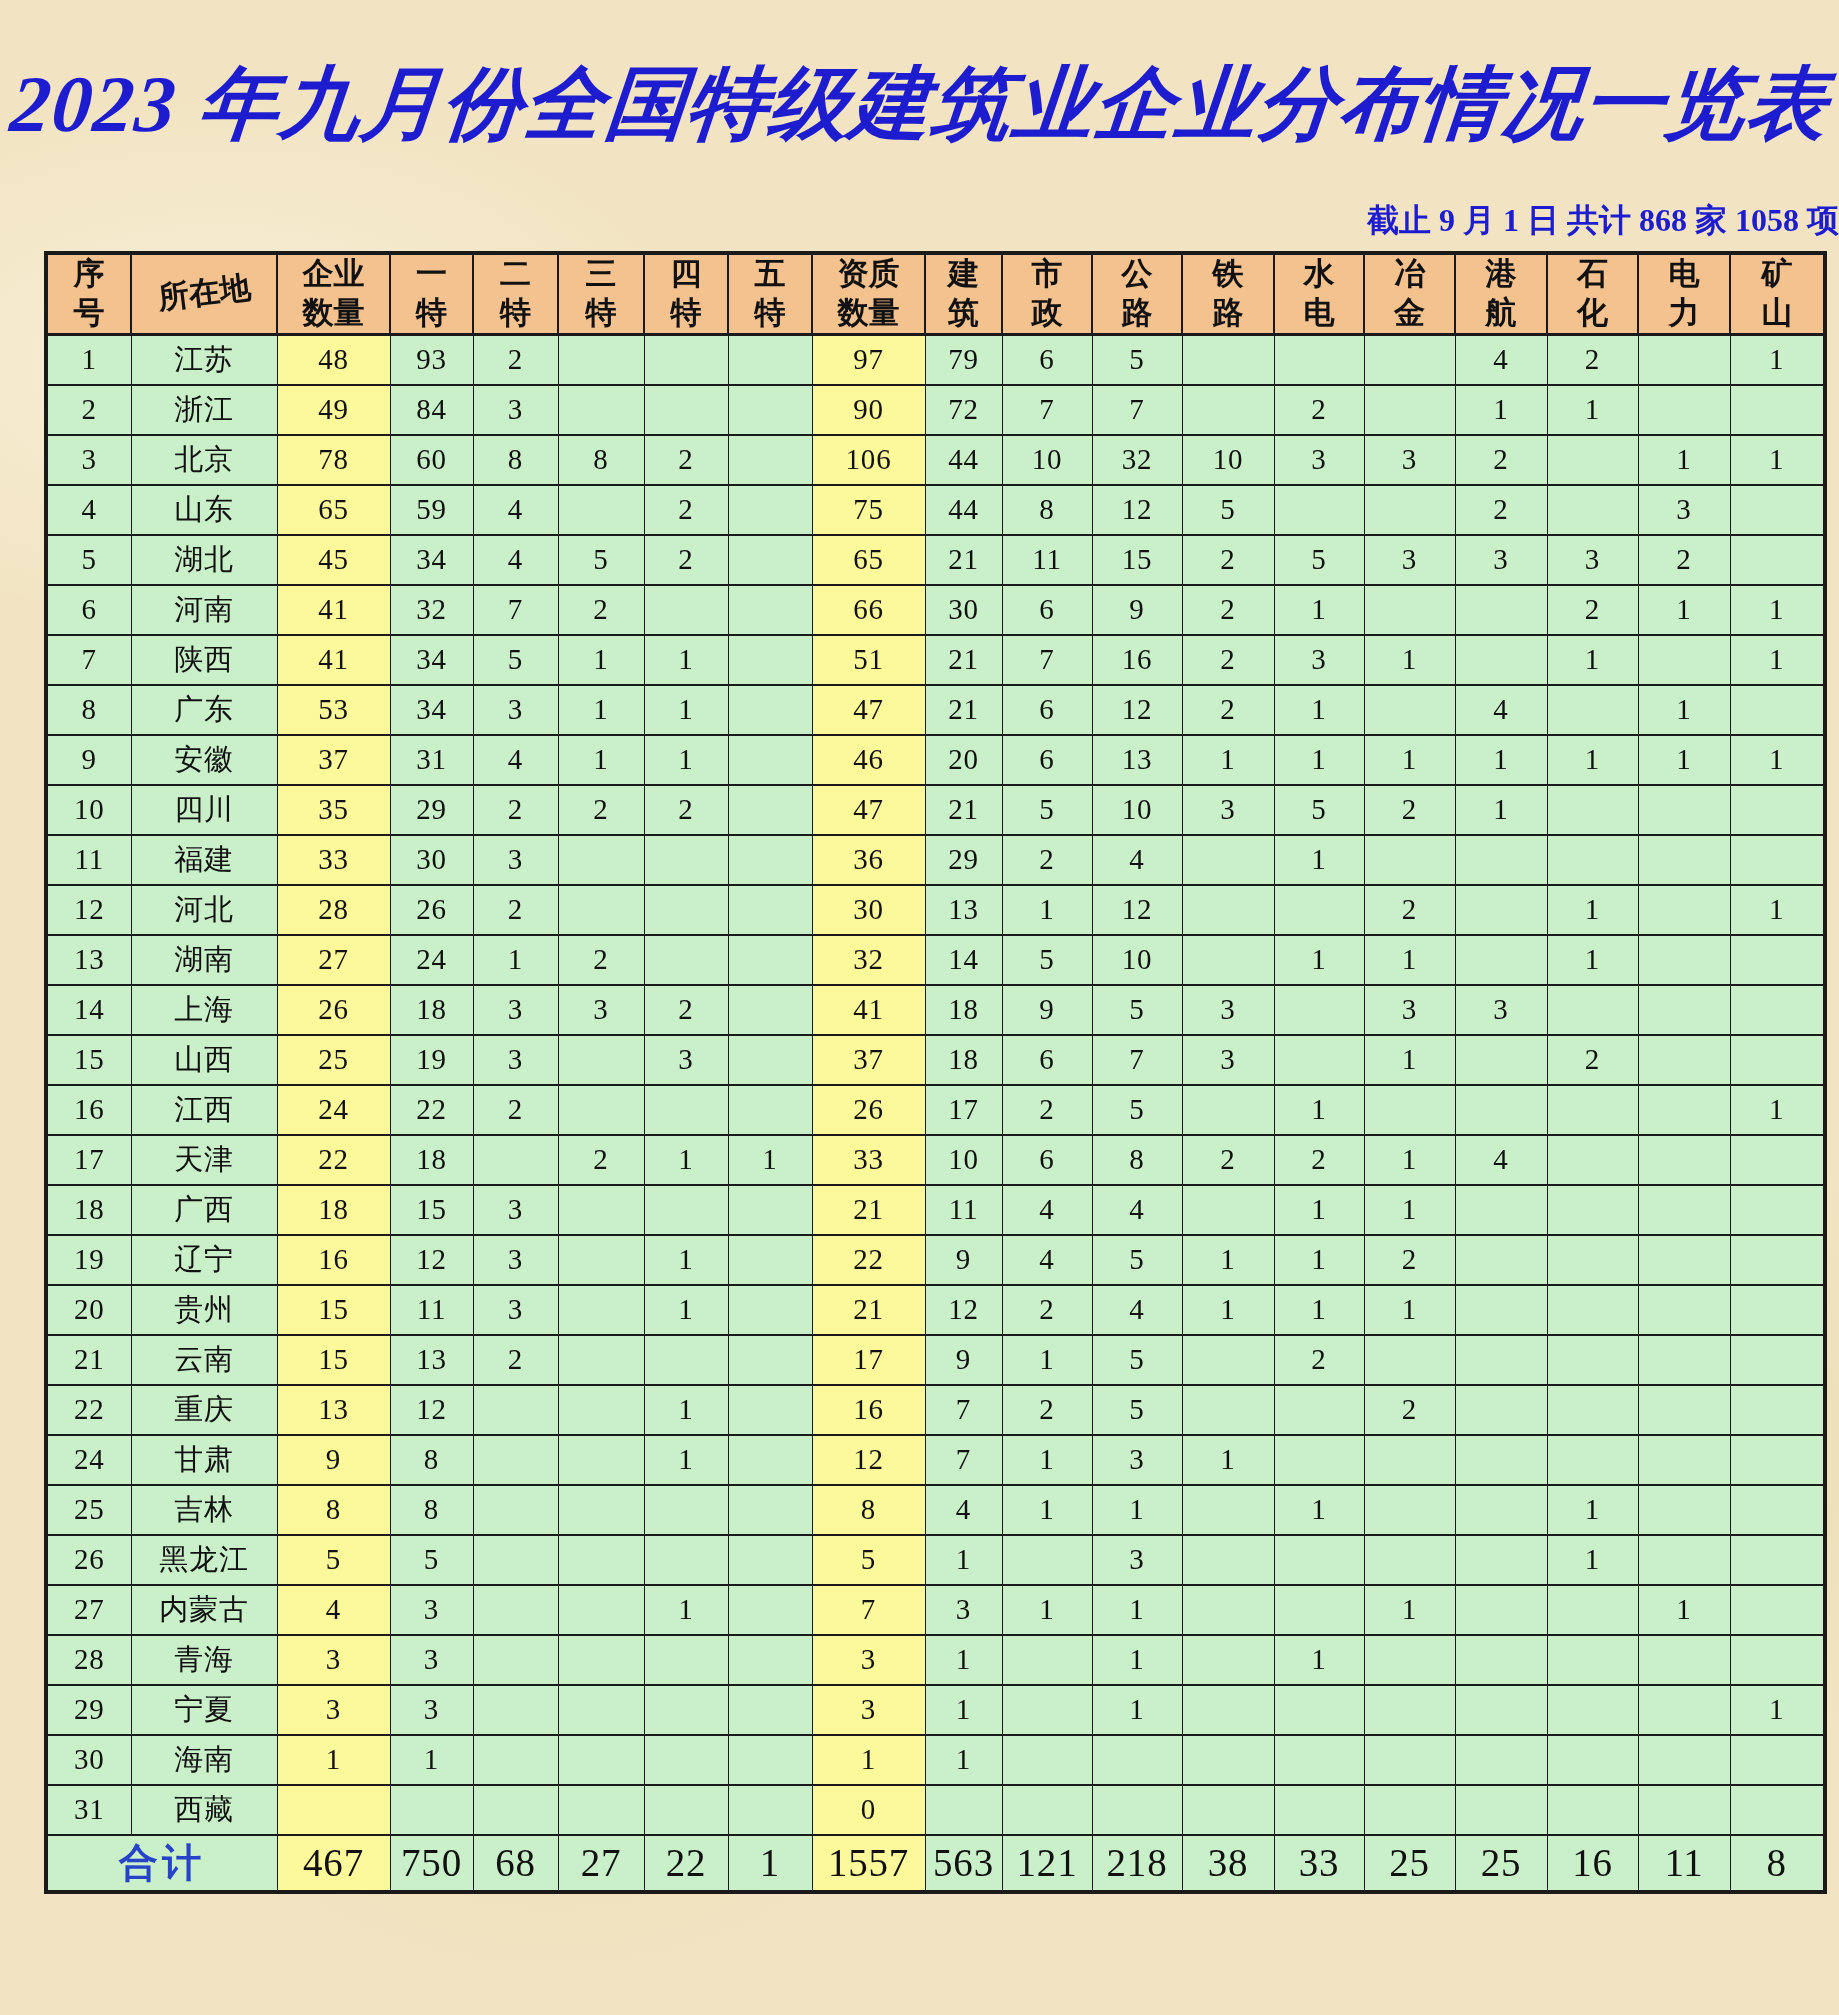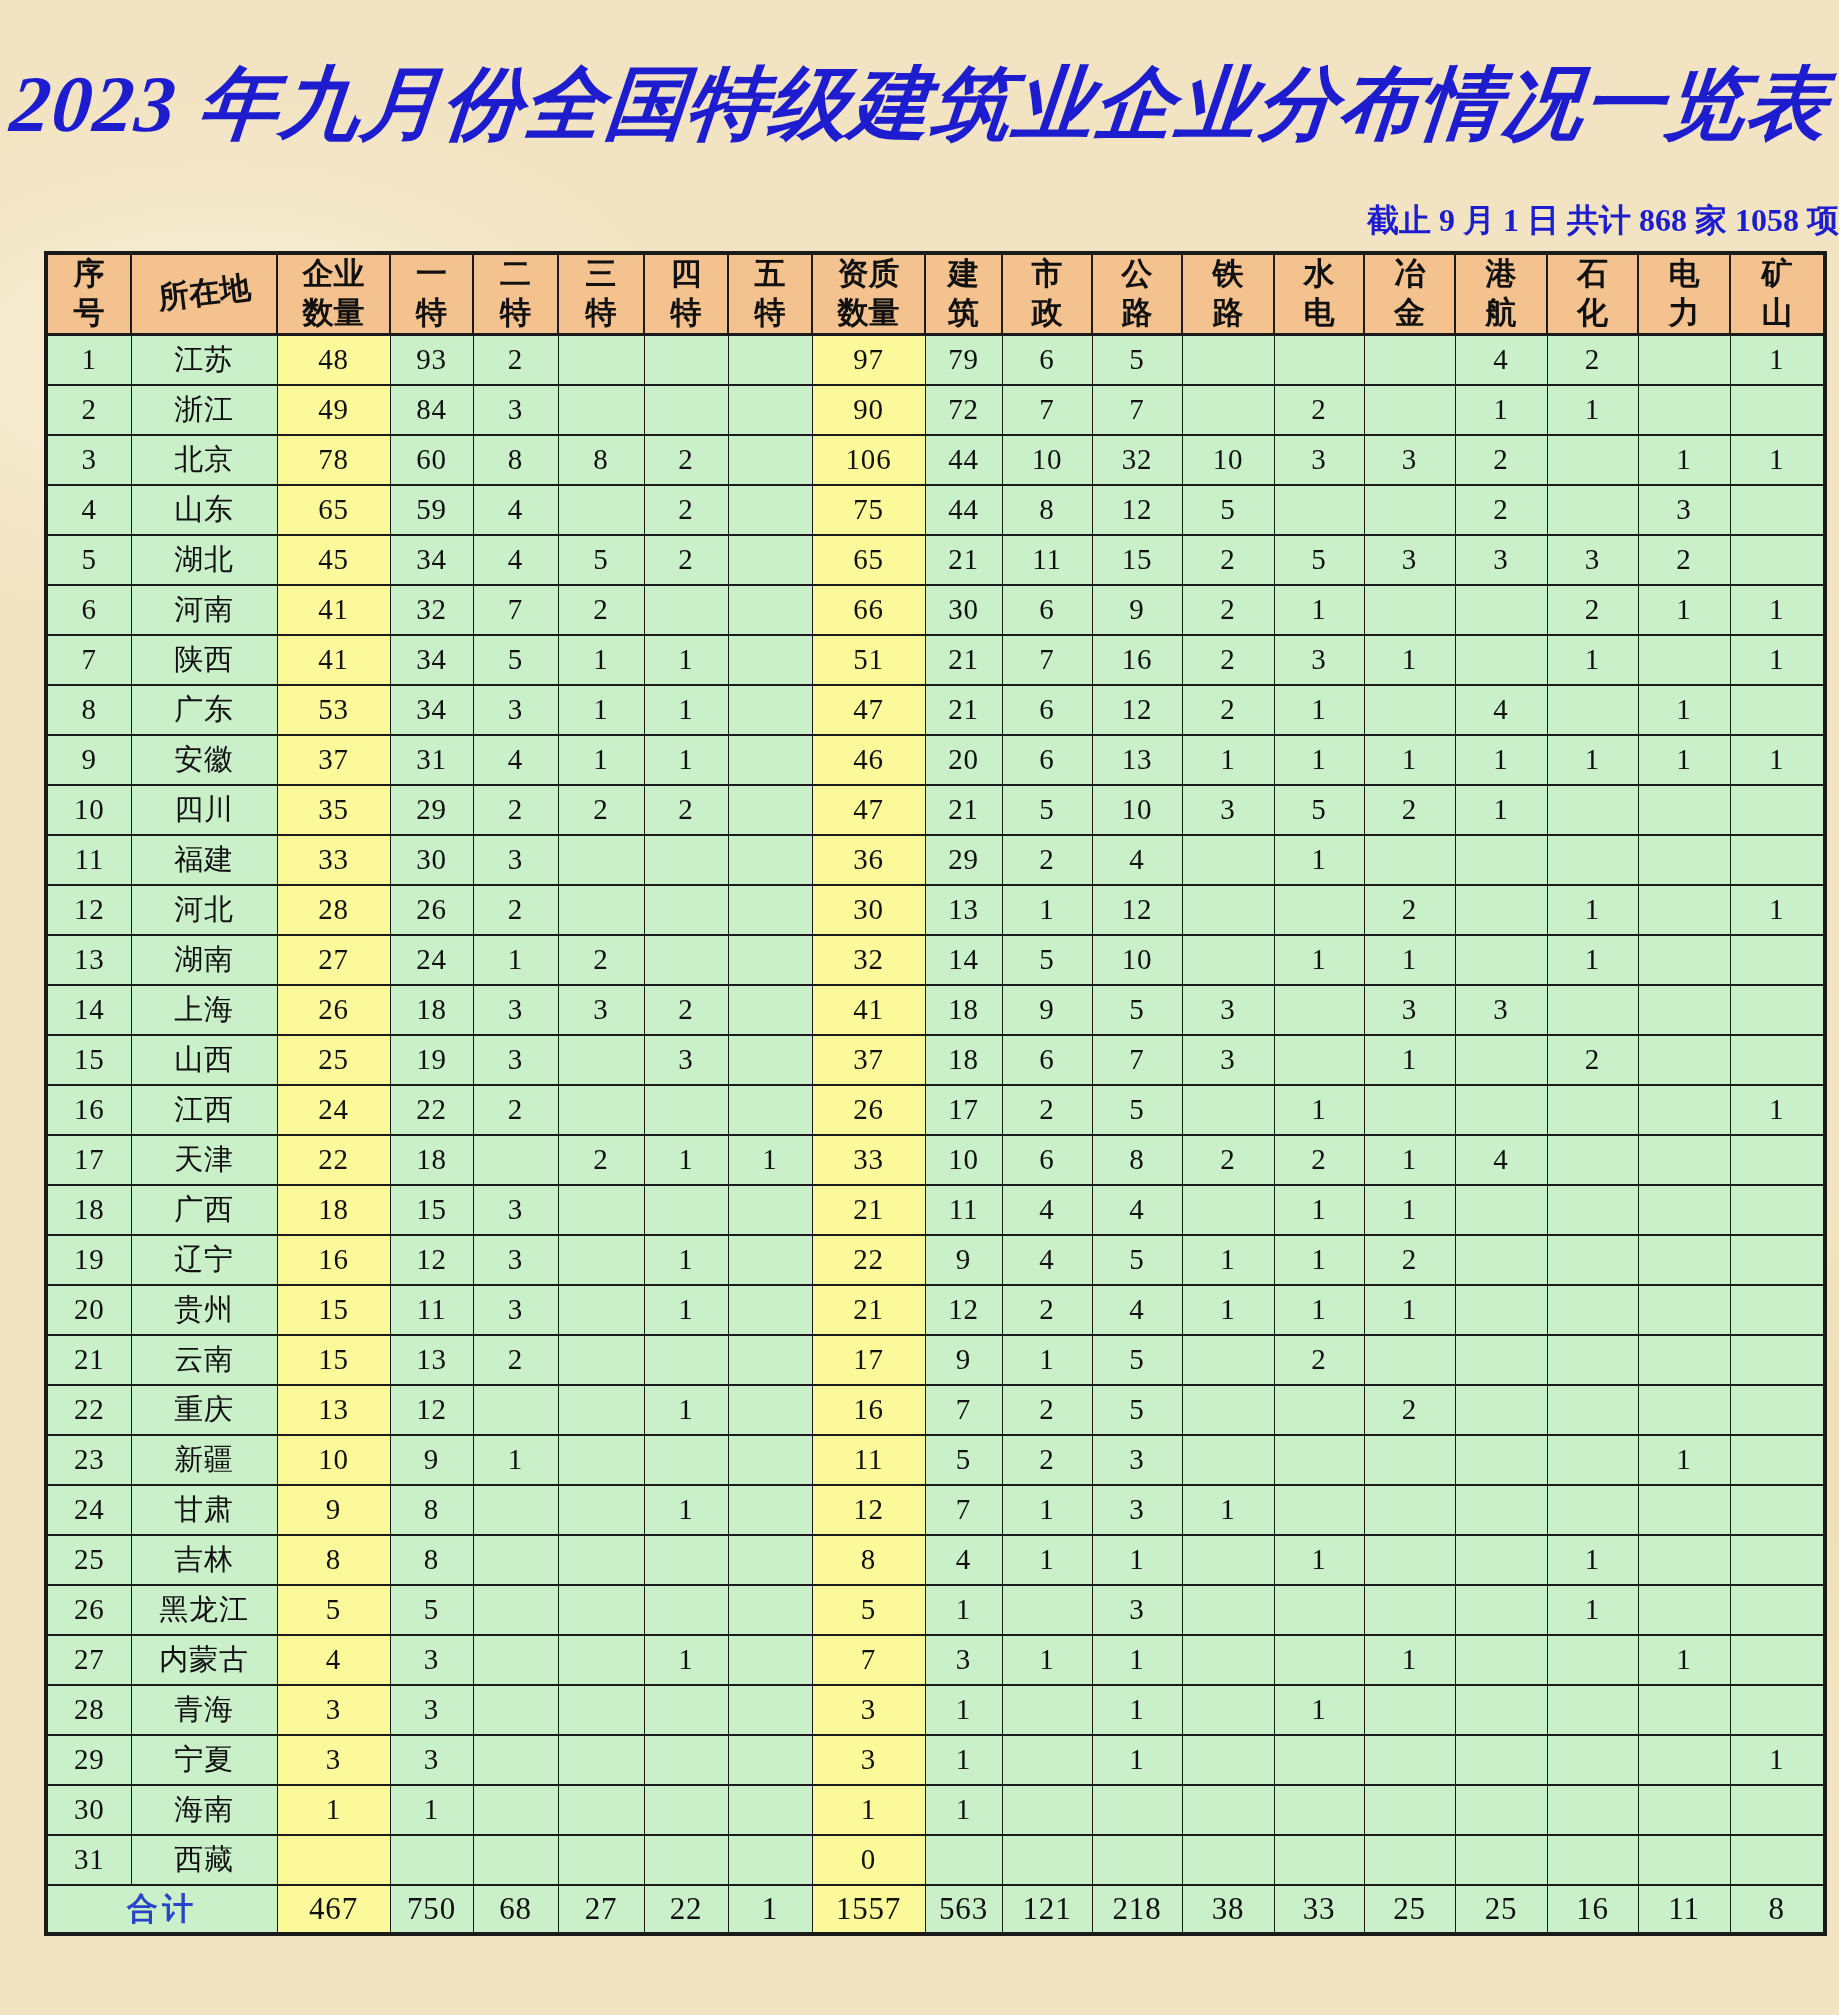--- a/index.html
+++ b/index.html
@@ -52,21 +52,21 @@
     border:1.5px solid #1a1a1a;
     border-top-width:2.3px;border-bottom-width:2.3px;
     height:48px;
     font-size:29px;color:#111;
     text-align:center;vertical-align:middle;
     padding:0;
     letter-spacing:0.8px;
     overflow:hidden;
   }
   table.dist td.yellow{background:#fcf99a;}
-  table.dist tr.total-row td{height:46px;font-size:31px;}
+  table.dist tr.total-row td{height:46px;font-size:39px;}
   table.dist td.total-label{
     color:#2743c8;font-weight:bold;font-size:32px;letter-spacing:4.6px;
   }
   .rot{display:inline-block;transform:rotate(-7deg);}
 </style>
 </head>
 <body>
 
 <div class="title">2023 年九月份全国特级建筑业企业分布情况一览表</div>
 <div class="subtitle">截止 9 月 1 日 共计 868 家 1058 项</div>
@@ -591,41 +591,20 @@
         <td>5</td>
         <td></td>
         <td></td>
         <td>2</td>
         <td></td>
         <td></td>
         <td></td>
         <td></td>
       </tr>
       <tr>
-        <td>23</td>
-        <td>新疆</td>
-        <td class="yellow">10</td>
-        <td>9</td>
-        <td>1</td>
-        <td></td>
-        <td></td>
-        <td></td>
-        <td class="yellow">11</td>
-        <td>5</td>
-        <td>2</td>
-        <td>3</td>
-        <td></td>
-        <td></td>
-        <td></td>
-        <td></td>
-        <td></td>
-        <td>1</td>
-        <td></td>
-      </tr>
-      <tr>
         <td>24</td>
         <td>甘肃</td>
         <td class="yellow">9</td>
         <td>8</td>
         <td></td>
         <td></td>
         <td>1</td>
         <td></td>
         <td class="yellow">12</td>
         <td>7</td>

